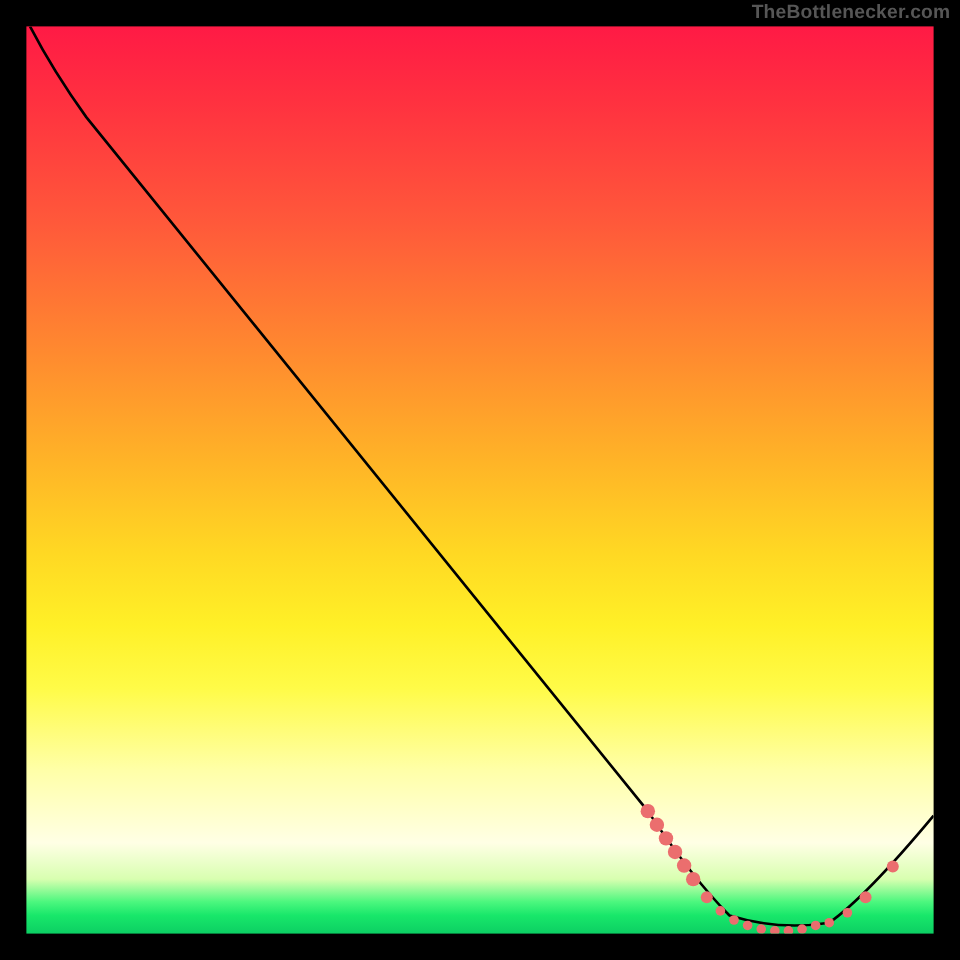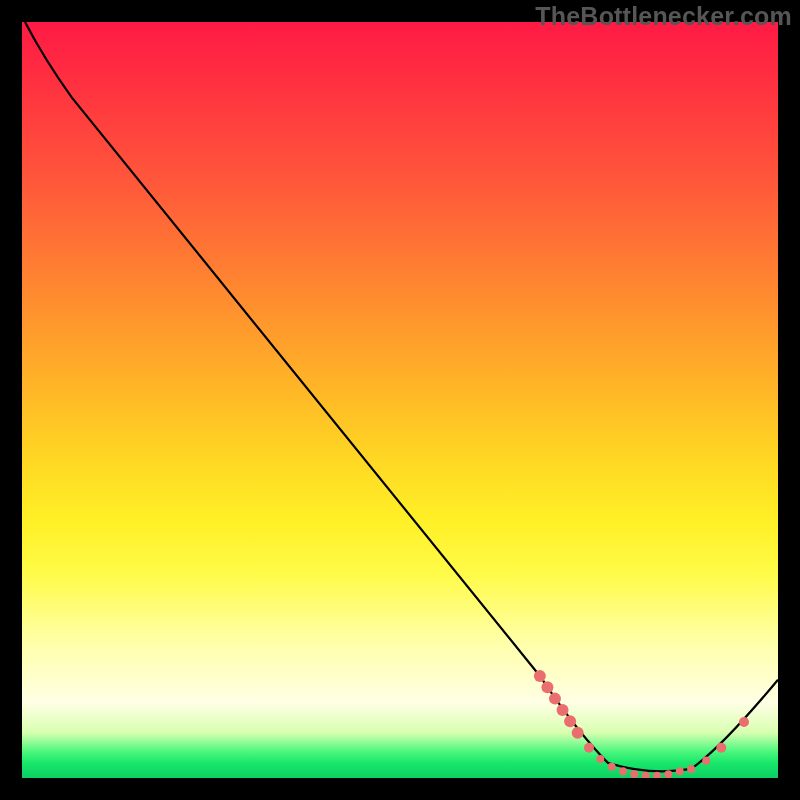--- a/index.html
+++ b/index.html
@@ -38,21 +38,21 @@
       #4cf77e 96.5%,
       #18e76a 98%,
       #0ccf63 100%
     );
   }
   .attribution {
     position: absolute;
     top: 2px;
     right: 8px;
     font-family: Arial, Helvetica, sans-serif;
-    font-size: 25px;
+    font-size: 16px;
     font-weight: bold;
     color: #565656;
     letter-spacing: 0.2px;
   }
   svg.curve {
     position: absolute;
     left: 22px;
     top: 22px;
     width: 756px;
     height: 756px;

